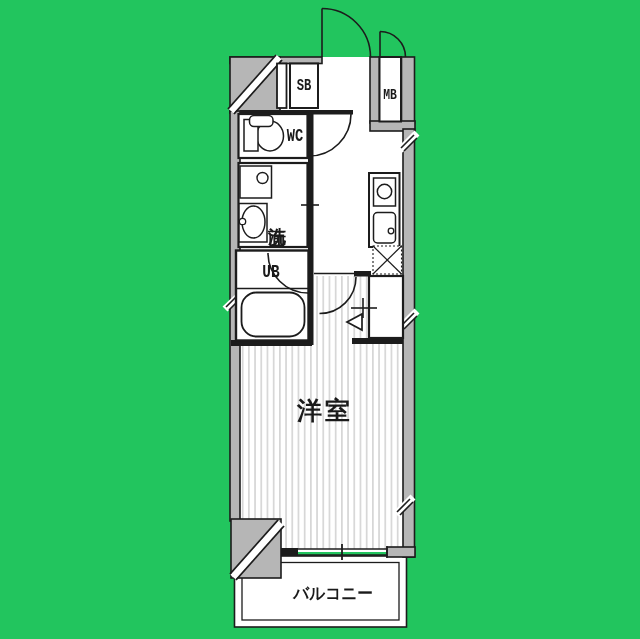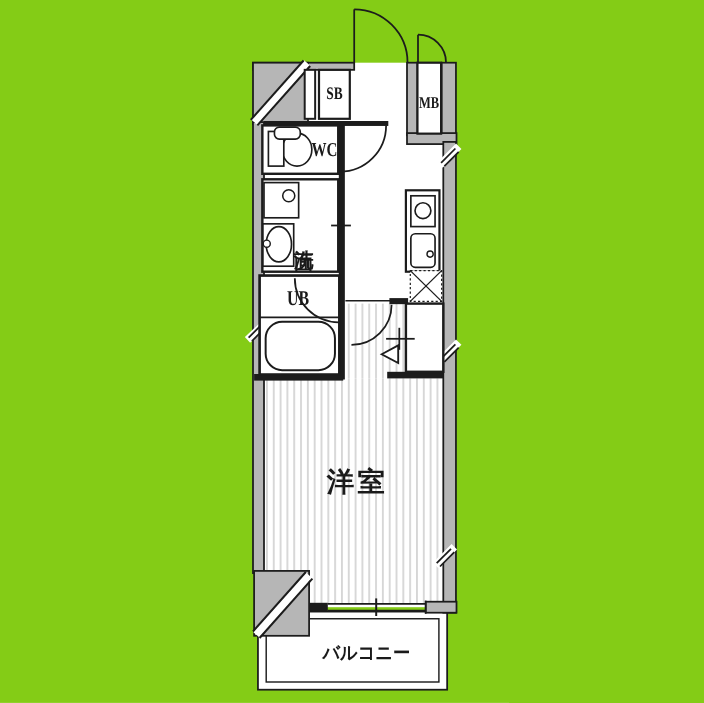--- a/index.html
+++ b/index.html
@@ -1,34 +1,34 @@
 <!DOCTYPE html>
 <html><head>
 <meta charset="utf-8">
 <style>
   html,body{margin:0;padding:0;background:#ffffff;}
   .canvas{
-    position:relative;width:640px;height:639px;background:#84cc16;
-    font-family:Liberation Serif, serif;overflow:hidden;
+    position:relative;width:640px;height:639px;background:#22c55e;
+    font-family:Liberation Mono, monospace;overflow:hidden;
   }
   .plan-svg{position:absolute;left:0;top:0;width:640px;height:639px;}
   .label{
     position:absolute;color:#1a1a1a;white-space:nowrap;line-height:1;
     transform:translate(-50%,-50%);
   }
   .lat{font-weight:bold;transform:translate(-50%,-50%) scaleX(0.76);}
   .lbl-sb{left:304px;top:86px;font-size:16px;}
   .lbl-mb{left:390px;top:95px;font-size:15px;}
   .lbl-wc{left:295px;top:136px;font-size:18px;}
   .lbl-ub{left:271px;top:272px;font-size:19px;}
   .lbl-senmen{
     left:276px;top:216px;font-size:18px;font-weight:bold;
     writing-mode:vertical-rl;text-orientation:upright;letter-spacing:4px;
   }
-  .lbl-yoshitsu{left:325px;top:439px;font-size:25px;font-weight:bold;letter-spacing:3px;}
+  .lbl-yoshitsu{left:325px;top:412px;font-size:25px;font-weight:bold;letter-spacing:3px;}
   .lbl-balcony{left:333px;top:594px;font-size:17px;font-weight:bold;transform:translate(-50%,-50%) scaleX(0.92);}
 </style>
 </head>
 <body>
 
 <div class="canvas">
 
 <svg class="plan-svg" viewBox="0 0 640 639">
   <defs>
     <pattern id="stripes" width="6.2" height="8" patternUnits="userSpaceOnUse">

